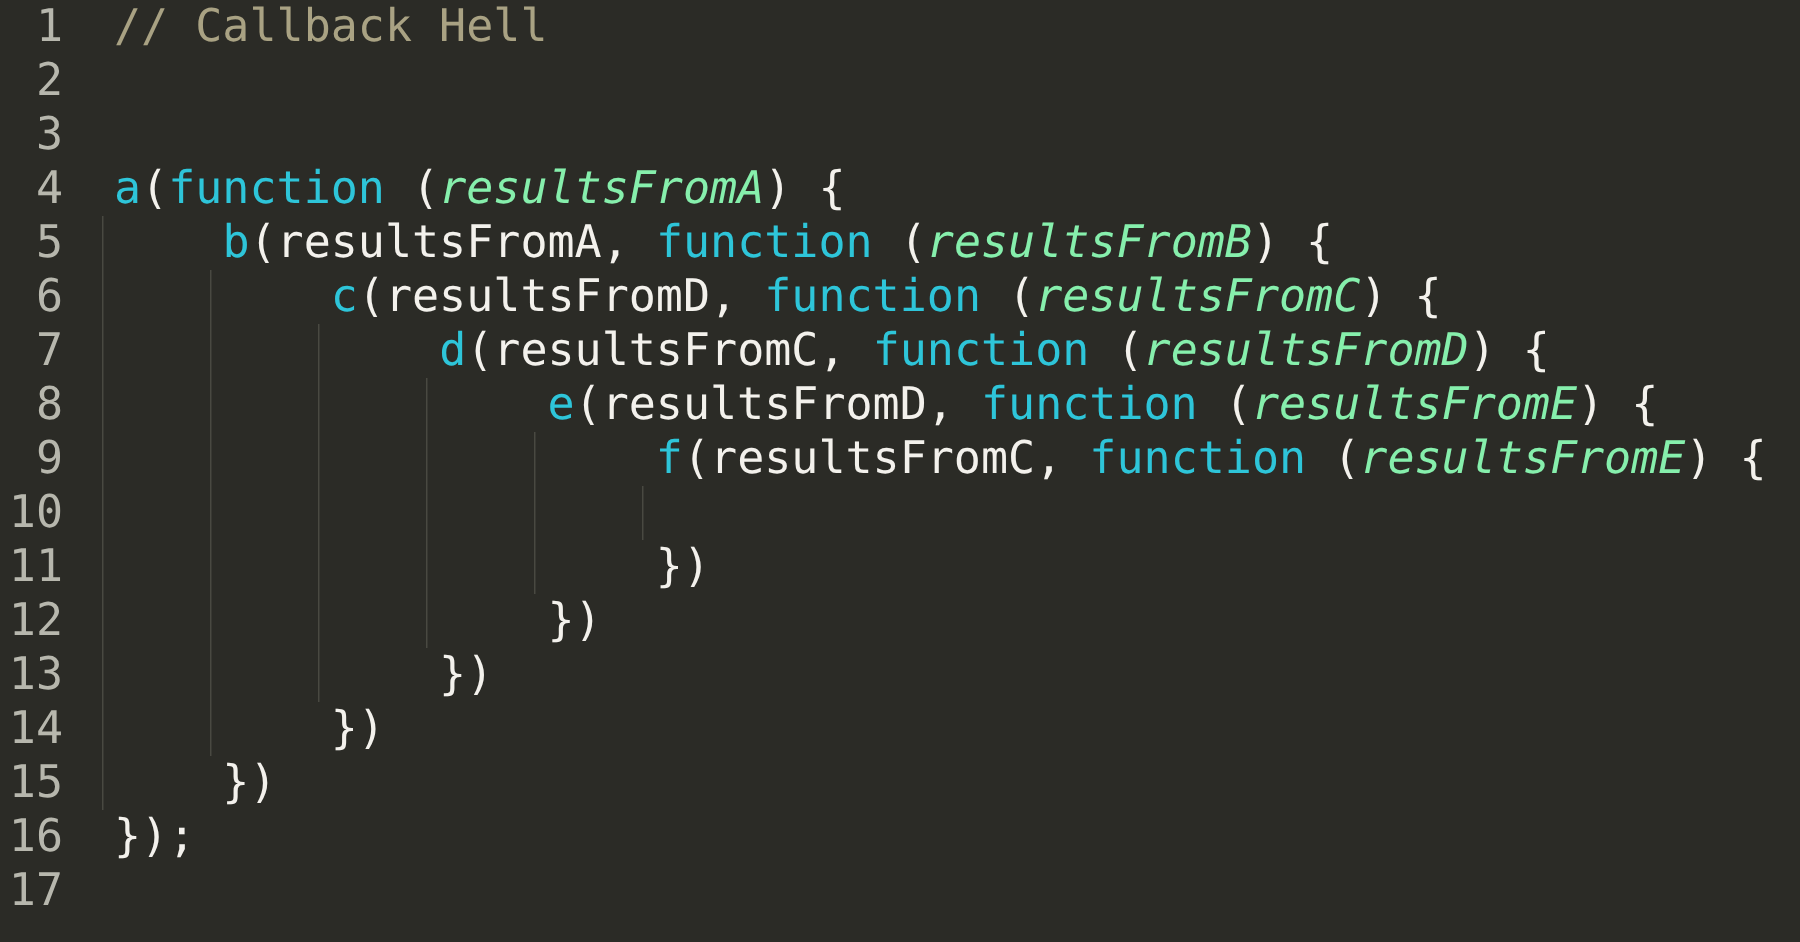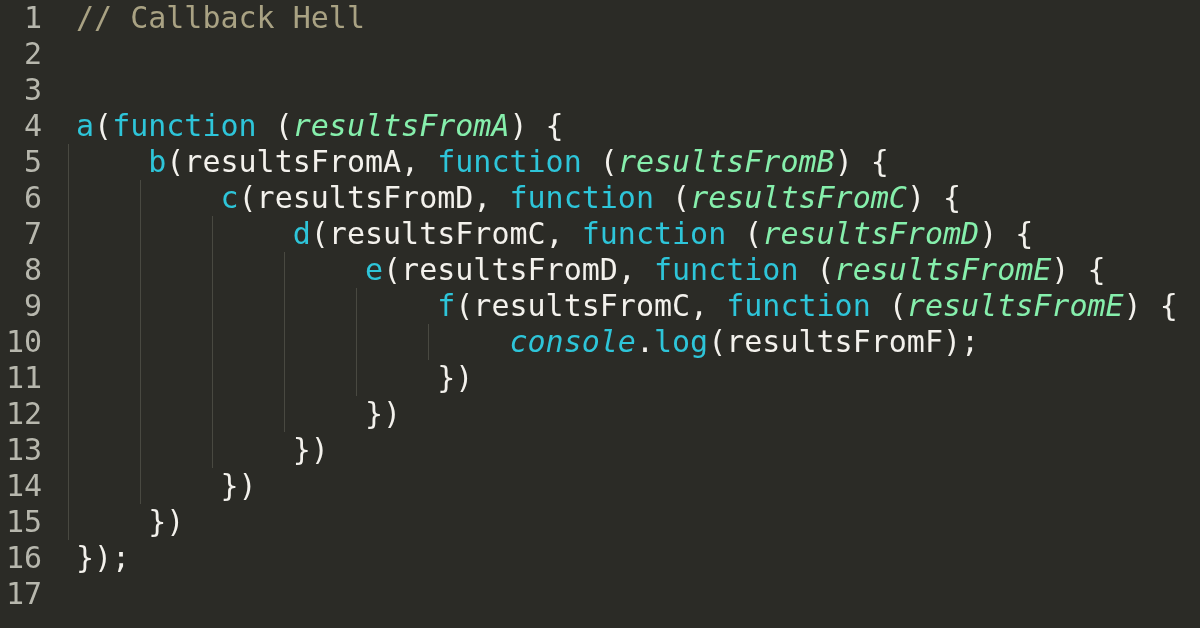--- a/index.html
+++ b/index.html
@@ -88,21 +88,21 @@
   <div id="surface">
       <div class="code-line"><span class="lineno">1</span><span class="linecode"><span class="tok-comment">// Callback Hell</span></span></div>
       <div class="code-line"><span class="lineno">2</span><span class="linecode"></span></div>
       <div class="code-line"><span class="lineno">3</span><span class="linecode"></span></div>
       <div class="code-line"><span class="lineno">4</span><span class="linecode"><span class="tok-fn">a</span><span class="tok-plain">(</span><span class="tok-kw">function</span><span class="tok-plain"> (</span><span class="tok-param">resultsFromA</span><span class="tok-plain">) {</span></span></div>
       <div class="code-line"><span class="lineno">5</span><span class="linecode"><span class="tok-plain">    </span><span class="tok-fn">b</span><span class="tok-plain">(resultsFromA, </span><span class="tok-kw">function</span><span class="tok-plain"> (</span><span class="tok-param">resultsFromB</span><span class="tok-plain">) {</span></span></div>
       <div class="code-line"><span class="lineno">6</span><span class="linecode"><span class="tok-plain">        </span><span class="tok-fn">c</span><span class="tok-plain">(resultsFromD, </span><span class="tok-kw">function</span><span class="tok-plain"> (</span><span class="tok-param">resultsFromC</span><span class="tok-plain">) {</span></span></div>
       <div class="code-line"><span class="lineno">7</span><span class="linecode"><span class="tok-plain">            </span><span class="tok-fn">d</span><span class="tok-plain">(resultsFromC, </span><span class="tok-kw">function</span><span class="tok-plain"> (</span><span class="tok-param">resultsFromD</span><span class="tok-plain">) {</span></span></div>
       <div class="code-line"><span class="lineno">8</span><span class="linecode"><span class="tok-plain">                </span><span class="tok-fn">e</span><span class="tok-plain">(resultsFromD, </span><span class="tok-kw">function</span><span class="tok-plain"> (</span><span class="tok-param">resultsFromE</span><span class="tok-plain">) {</span></span></div>
       <div class="code-line"><span class="lineno">9</span><span class="linecode"><span class="tok-plain">                    </span><span class="tok-fn">f</span><span class="tok-plain">(resultsFromC, </span><span class="tok-kw">function</span><span class="tok-plain"> (</span><span class="tok-param">resultsFromE</span><span class="tok-plain">) {</span></span></div>
-      <div class="code-line"><span class="lineno">10</span><span class="linecode"><span class="tok-plain">                        </span><span class="tok-obj">console</span><span class="tok-plain">.</span><span class="tok-method">log</span><span class="tok-plain">(resultsFromF);</span></span></div>
+      <div class="code-line"><span class="lineno">10</span></div>
       <div class="code-line"><span class="lineno">11</span><span class="linecode"><span class="tok-plain">                    })</span></span></div>
       <div class="code-line"><span class="lineno">12</span><span class="linecode"><span class="tok-plain">                })</span></span></div>
       <div class="code-line"><span class="lineno">13</span><span class="linecode"><span class="tok-plain">            })</span></span></div>
       <div class="code-line"><span class="lineno">14</span><span class="linecode"><span class="tok-plain">        })</span></span></div>
       <div class="code-line"><span class="lineno">15</span><span class="linecode"><span class="tok-plain">    })</span></span></div>
       <div class="code-line"><span class="lineno">16</span><span class="linecode"><span class="tok-plain">});</span></span></div>
       <div class="code-line"><span class="lineno">17</span><span class="linecode"></span></div>
     </div>
 
 </div>

